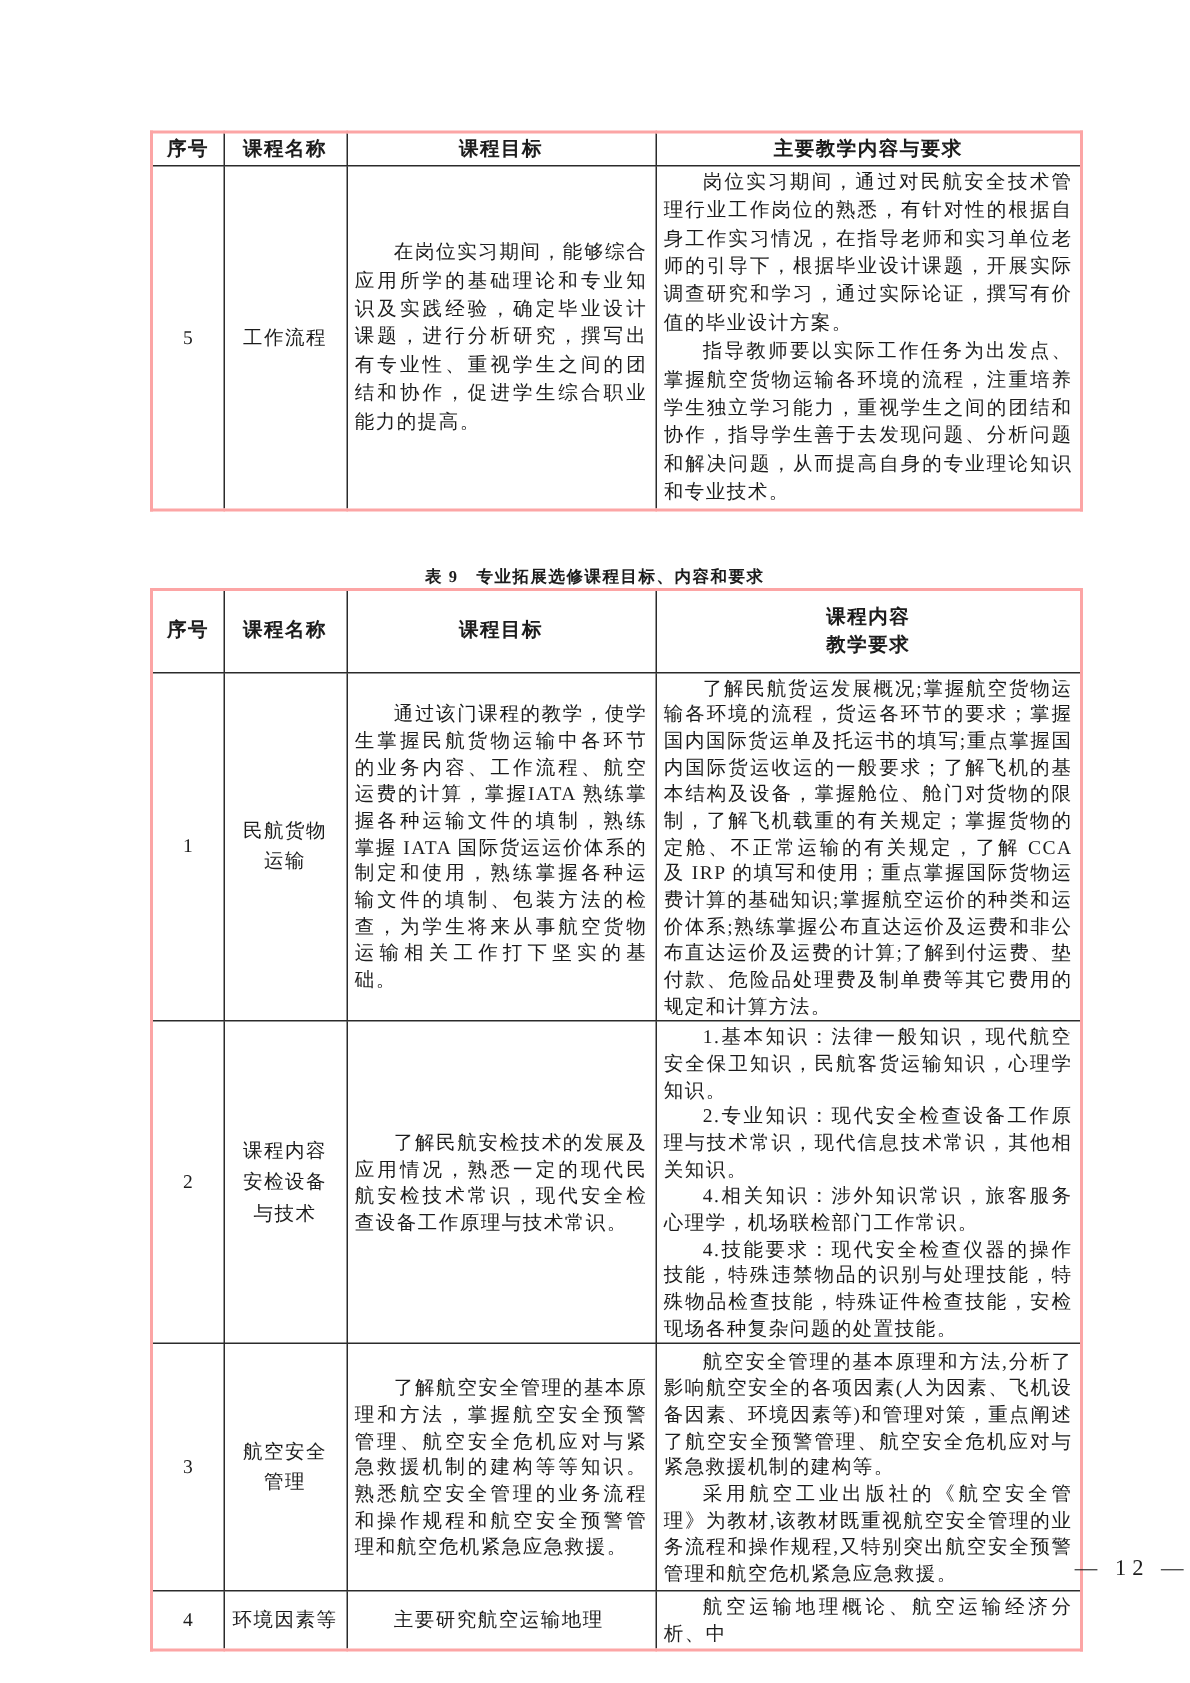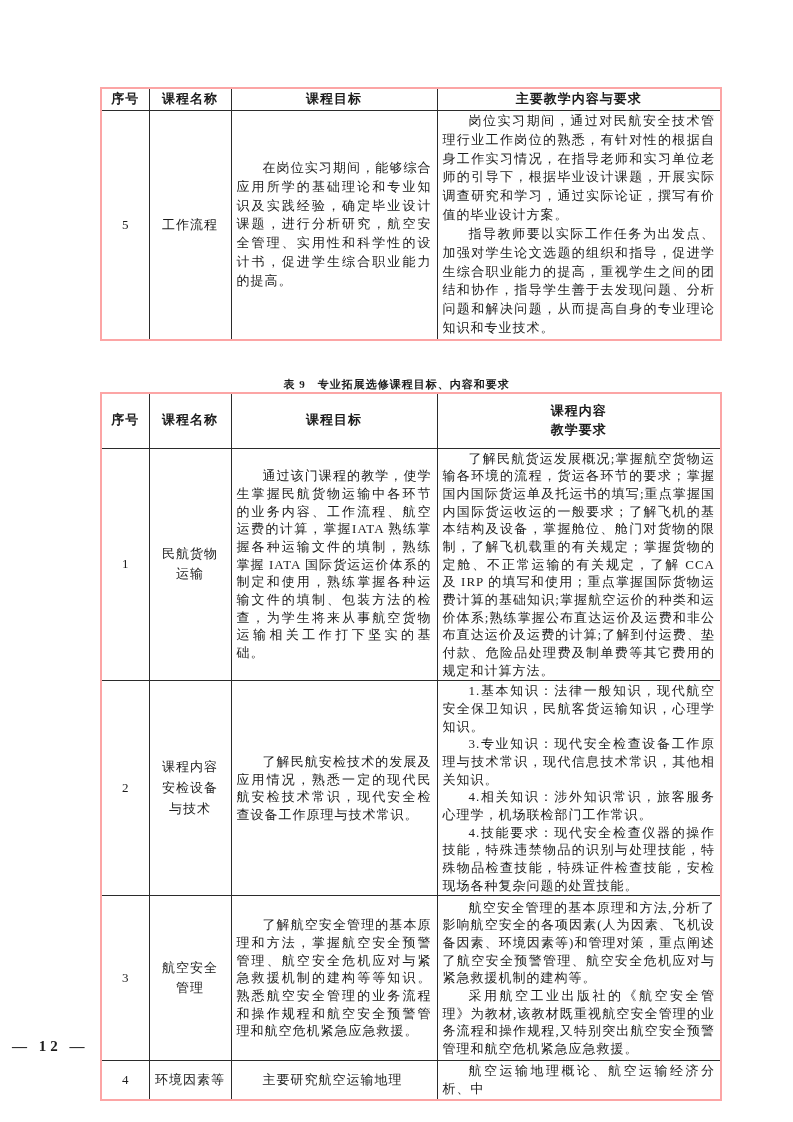--- a/index.html
+++ b/index.html
@@ -22,35 +22,35 @@
     vertical-align:middle;
     overflow:hidden;
   }
   .doc-table th {
     font-weight:bold; text-align:center; line-height:1.45;
     white-space:pre-line; letter-spacing:1px;
   }
   .cell-num { text-align:center; letter-spacing:0; }
   .cell-name { text-align:center; white-space:pre-line; line-height:1.6; letter-spacing:1px; }
   .bold-name { font-weight:normal; }
-  .cell-text { text-align:justify; }
+  .cell-text { text-align:justify;border-radius:24px; }
   .cell-text p {
     text-indent:2em; line-height:1.36; letter-spacing:1px;
     text-align:justify;
   }
   #table-top { top:87px; }
   #table-top .cell-text p { line-height:1.45; }
   #table9 { top:392px; }
   .caption {
     position:absolute; left:0; right:0; top:377px;
     text-align:center; font-weight:bold; font-size:11px; letter-spacing:1px;
   }
   .footer {
     position:absolute; left:12px; right:0; top:1038px;
-    text-align:left; font-size:15px; letter-spacing:4px;font-weight:bold;
+    text-align:right; font-size:15px; letter-spacing:4px;
   }
 </style>
 </head>
 <body>
 
 <table class="doc-table" id="table-top">
   <colgroup>
     <col style="width:48px">
       <col style="width:82px">
       <col style="width:206px">
@@ -60,25 +60,25 @@
       <tr style="height:22px">
     <th>序号</th>
     <th>课程名称</th>
     <th>课程目标</th>
     <th>主要教学内容与要求</th>
   </tr>
   <tr style="height:220px">
     <td class="cell-num">5</td>
     <td class="cell-name">工作流程</td>
     <td class="cell-text">
-      <p>在岗位实习期间，能够综合应用所学的基础理论和专业知识及实践经验，确定毕业设计课题，进行分析研究，航空安全管理、实用性和科学性的设计书，促进学生综合职业能力的提高。</p>
+      <p>在岗位实习期间，能够综合应用所学的基础理论和专业知识及实践经验，确定毕业设计课题，进行分析研究，撰写出有专业性、重视学生之间的团结和协作，促进学生综合职业能力的提高。</p>
     </td>
     <td class="cell-text">
       <p>岗位实习期间，通过对民航安全技术管理行业工作岗位的熟悉，有针对性的根据自身工作实习情况，在指导老师和实习单位老师的引导下，根据毕业设计课题，开展实际调查研究和学习，通过实际论证，撰写有价值的毕业设计方案。</p>
-      <p>指导教师要以实际工作任务为出发点、加强对学生论文选题的组织和指导，促进学生综合职业能力的提高，重视学生之间的团结和协作，指导学生善于去发现问题、分析问题和解决问题，从而提高自身的专业理论知识和专业技术。</p>
+      <p>指导教师要以实际工作任务为出发点、掌握航空货物运输各环境的流程，注重培养学生独立学习能力，重视学生之间的团结和协作，指导学生善于去发现问题、分析问题和解决问题，从而提高自身的专业理论知识和专业技术。</p>
     </td>
   </tr>
 </tbody>
   </table>
 
 <div class="caption">表 9　专业拓展选修课程目标、内容和要求</div>
 
 <table class="doc-table" id="table9">
   <colgroup>
     <col style="width:48px">
@@ -110,21 +110,21 @@
   <tr style="height:180px">
     <td class="cell-num">2</td>
     <td class="cell-name bold-name">课程内容
 安检设备
 与技术</td>
     <td class="cell-text">
       <p>了解民航安检技术的发展及应用情况，熟悉一定的现代民航安检技术常识，现代安全检查设备工作原理与技术常识。</p>
     </td>
     <td class="cell-text">
       <p>1.基本知识：法律一般知识，现代航空安全保卫知识，民航客货运输知识，心理学知识。</p>
-      <p>3.专业知识：现代安全检查设备工作原理与技术常识，现代信息技术常识，其他相关知识。</p>
+      <p>2.专业知识：现代安全检查设备工作原理与技术常识，现代信息技术常识，其他相关知识。</p>
       <p>4.相关知识：涉外知识常识，旅客服务心理学，机场联检部门工作常识。</p>
       <p>4.技能要求：现代安全检查仪器的操作技能，特殊违禁物品的识别与处理技能，特殊物品检查技能，特殊证件检查技能，安检现场各种复杂问题的处置技能。</p>
     </td>
   </tr>
 
   <tr style="height:165px">
     <td class="cell-num">3</td>
     <td class="cell-name bold-name">航空安全
 管理</td>
     <td class="cell-text">

